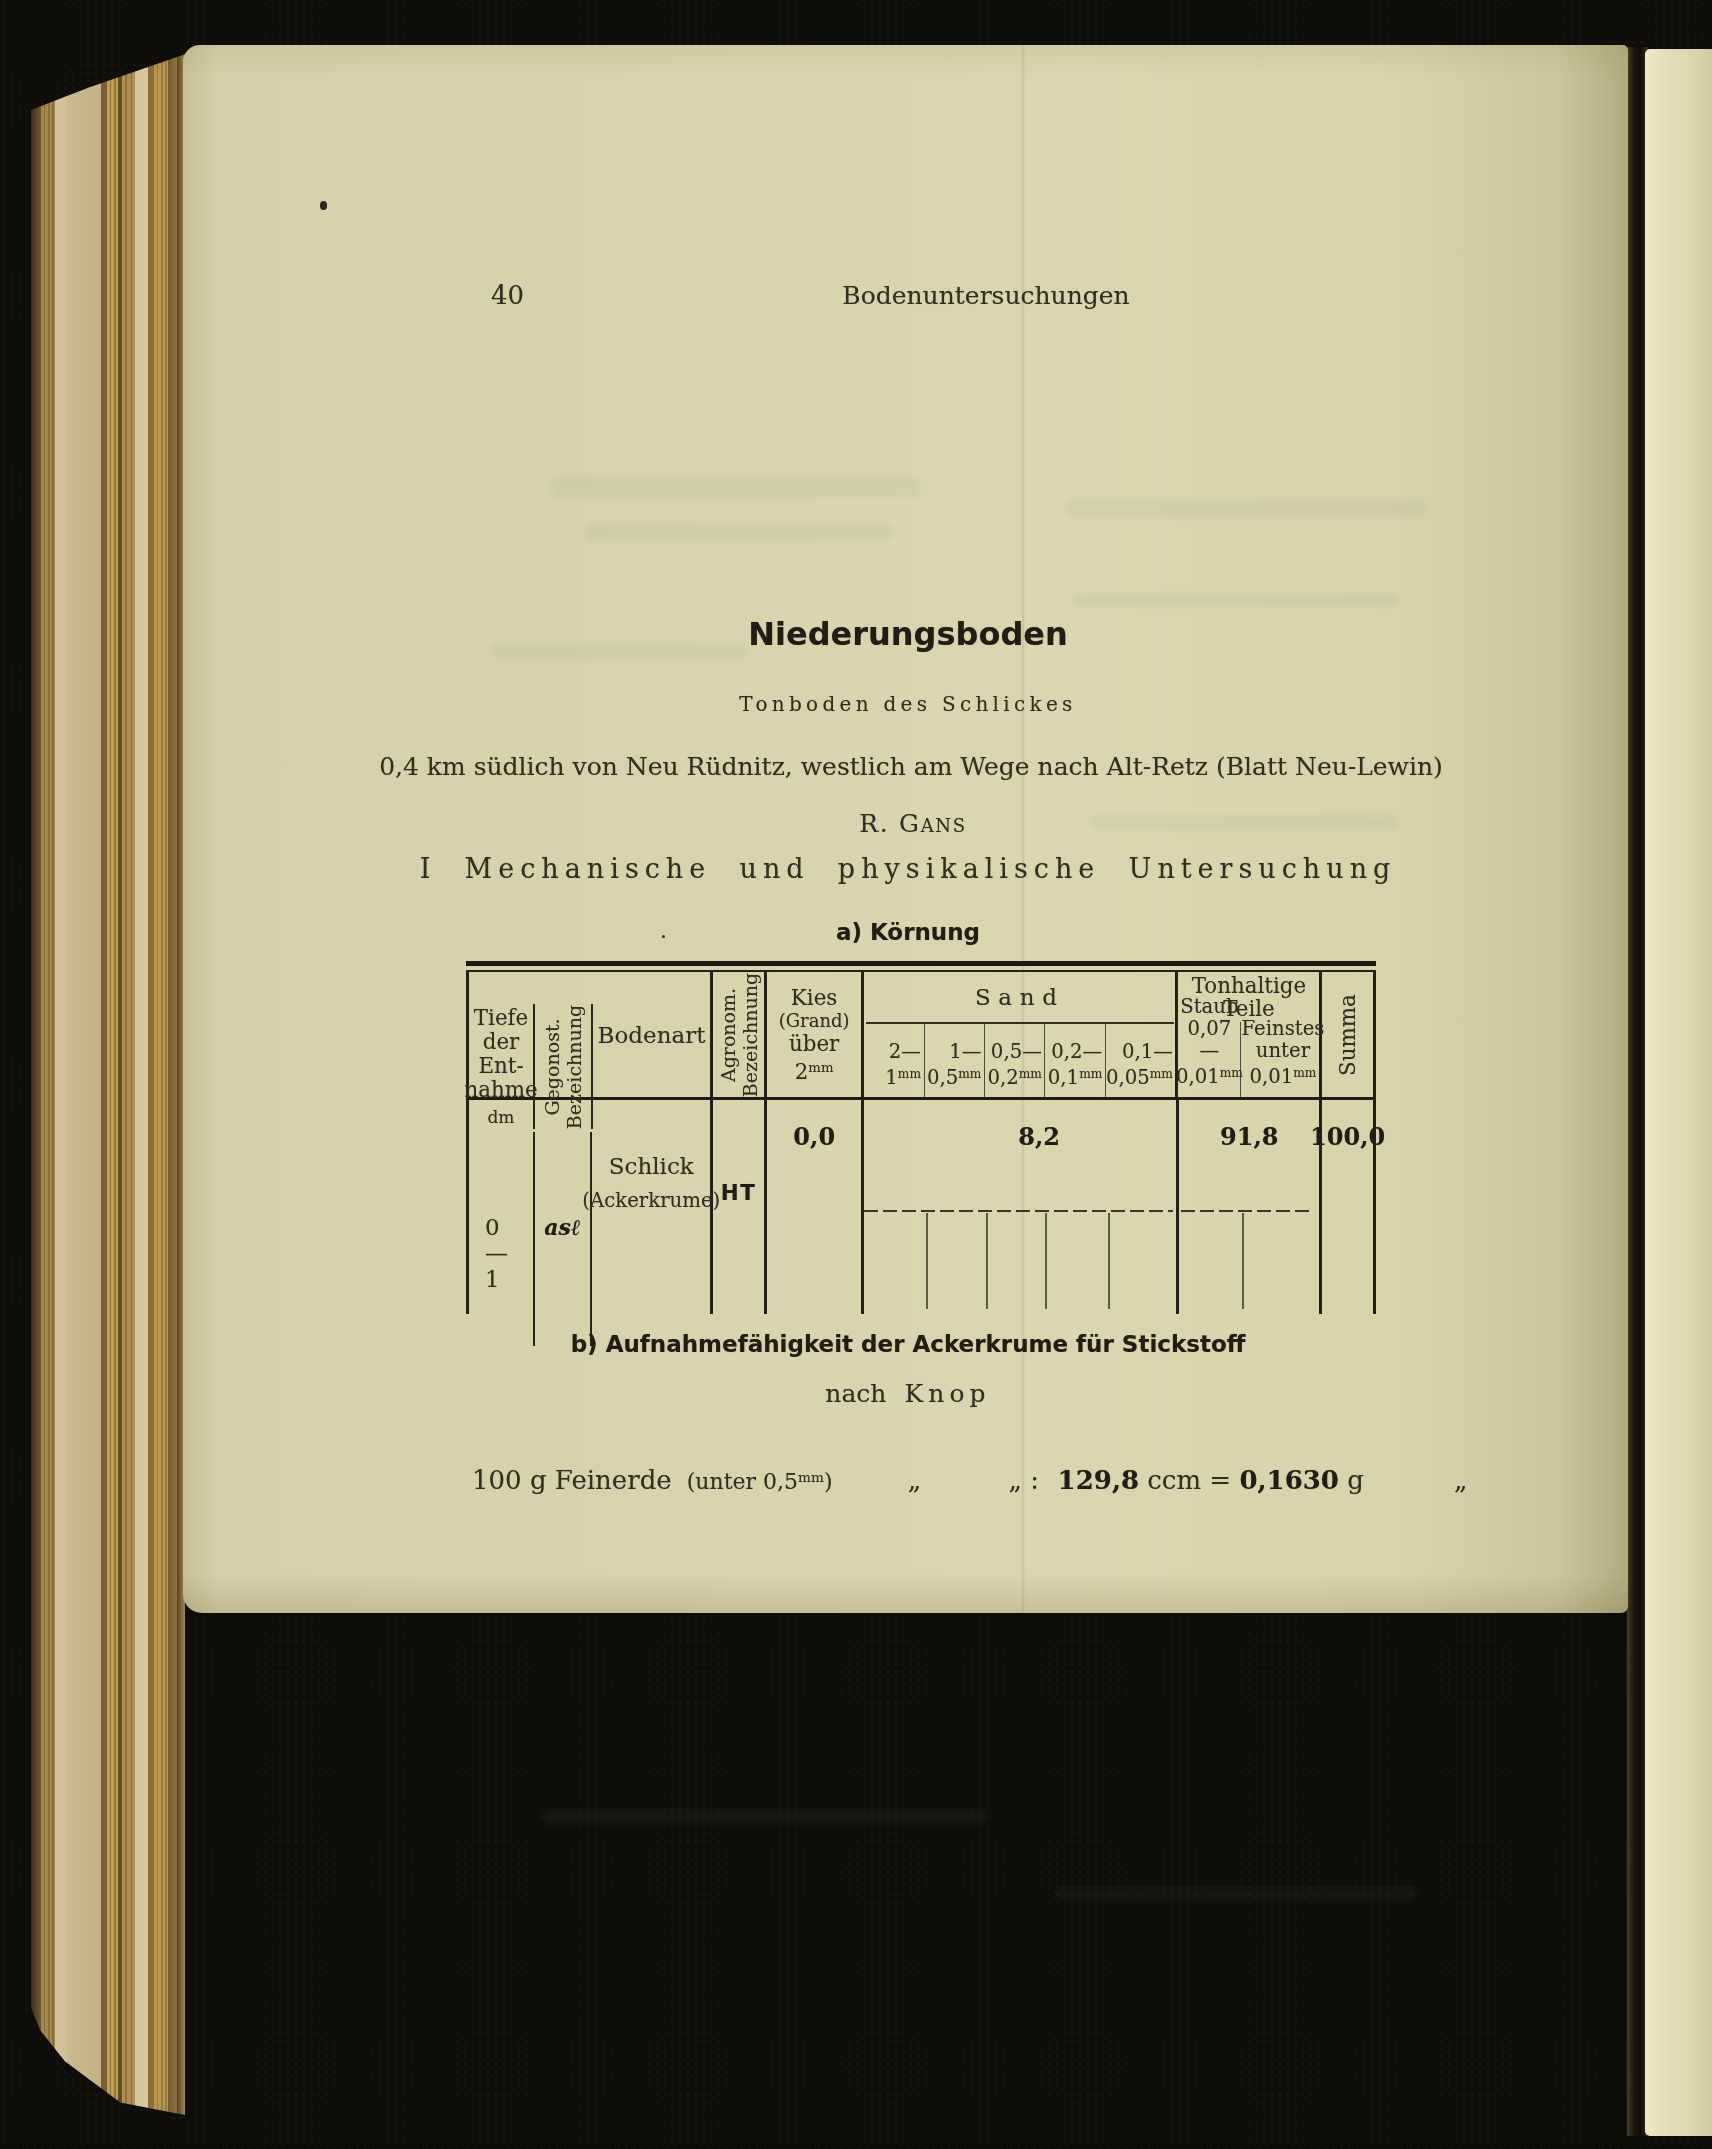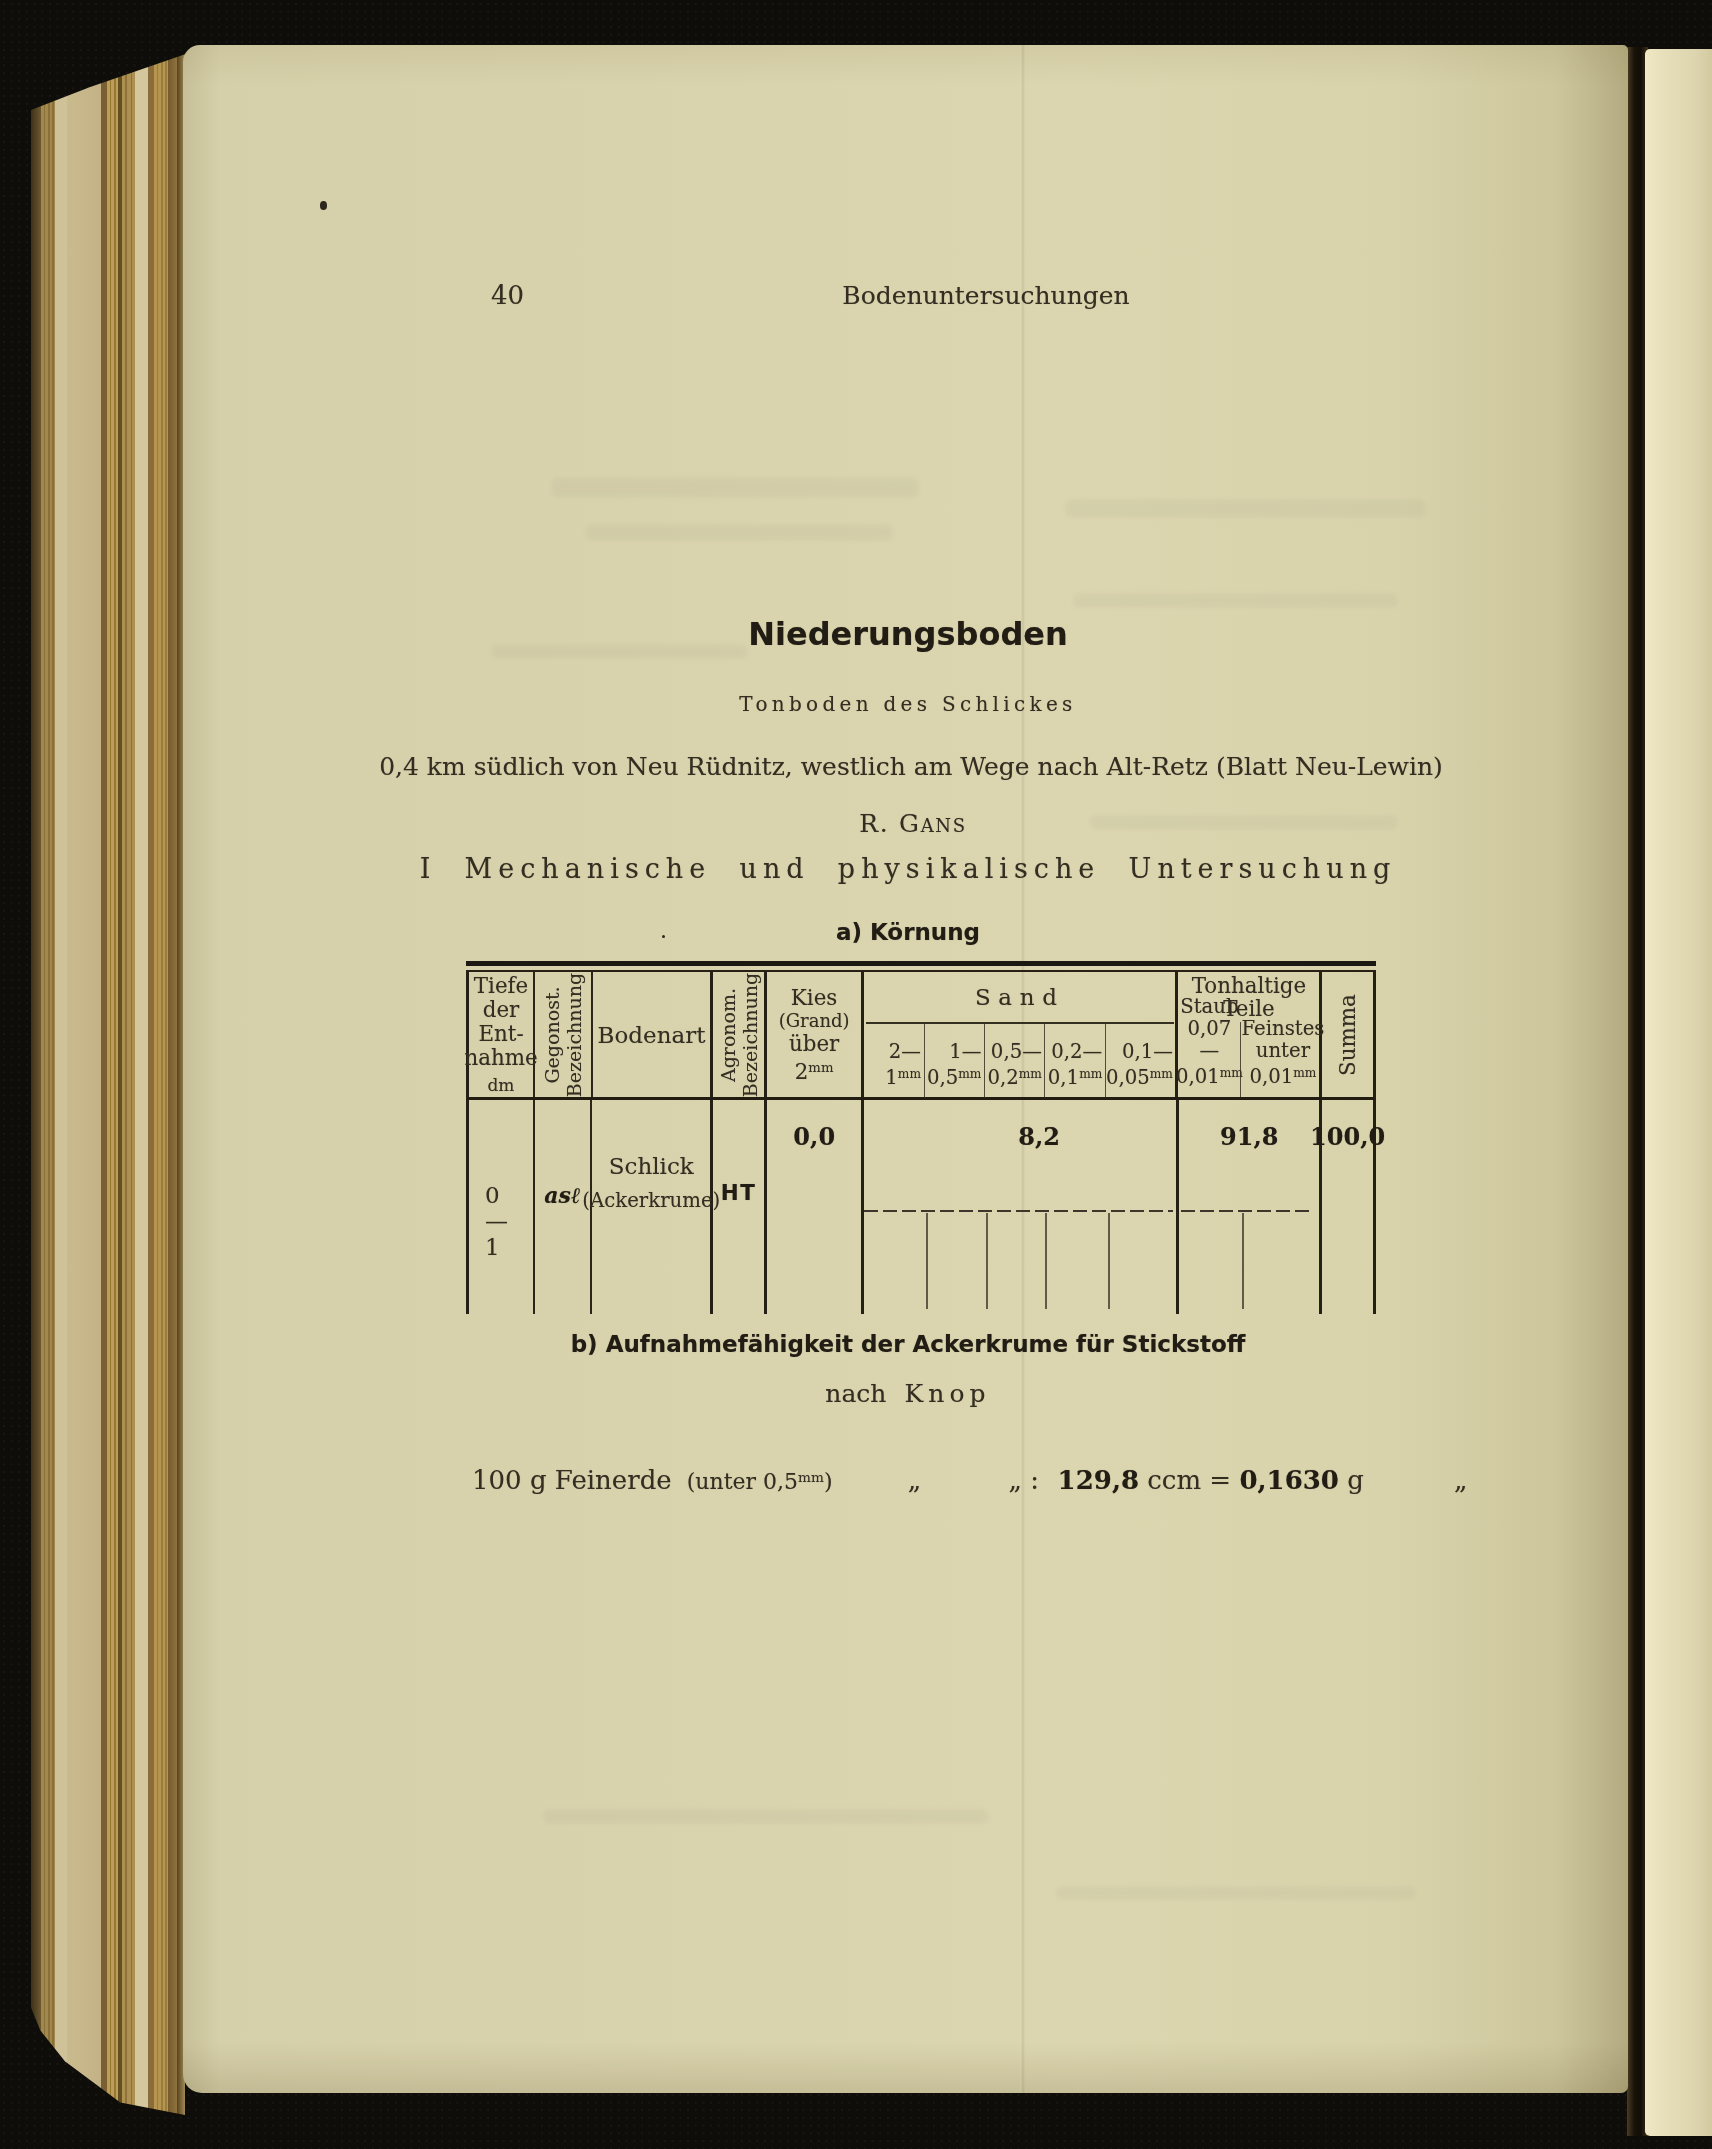--- a/index.html
+++ b/index.html
@@ -21,21 +21,21 @@
   .gutter{
     position:absolute;left:1627px;top:47px;width:20.5px;height:2089px;
     background:linear-gradient(90deg,#4a3c22 0%,#181208 35%,#120d06 65%,#3a301a 100%);
   }
   .page-right{
     position:absolute;left:1645px;top:49px;width:67px;height:2087px;
     background:linear-gradient(90deg,#f0e8c4 0%,#e7dfba 30%,#ddd5ae 75%,#d2c9a0 100%);
     border-radius:5.1px 0 0 5.1px;
   }
   .page-main{
-    position:absolute;left:183px;top:45px;width:1445px;height:2048px;
+    position:absolute;left:183px;top:45px;width:1445px;height:1568px;
     background:
       linear-gradient(180deg,rgba(120,105,60,0.10) 0%,rgba(120,105,60,0) 2%,rgba(120,105,60,0) 97.5%,rgba(100,85,45,0.18) 100%),
       linear-gradient(90deg,#c6bf98 0%,#d6d0aa 2.5%,#dad4ae 40%,#dcd6b0 62%,#d9d3ac 84%,#cdc69c 95%,#b3aa80 100%);
     border-radius:17px 5.1px 6.8px 19px;
   }
   .crease{
     position:absolute;left:837px;top:0;width:5.1px;height:100%;
     background:linear-gradient(90deg,rgba(255,255,240,0.25),rgba(105,95,58,0.28) 60%,rgba(105,95,58,0) 100%);
     opacity:.55;
   }
@@ -58,21 +58,21 @@
   .rule-gap{height:4.3px;}
   .rule-b{height:1.7px;background:#262015;}
   .thead{
     display:flex;height:128px;margin-top:0;border-left:3.4px solid #242015;border-right:3.4px solid #242015;
     border-bottom:3.4px solid #201c12;box-sizing:border-box;margin-top:0;
   }
   .trow{
     display:flex;height:214px;border-left:3.4px solid #242015;border-right:3.4px solid #242015;box-sizing:border-box;
   }
   .cell{position:relative;box-sizing:border-box;height:100%;}
-  .br2{border-right:2.6px solid #2a2518;}
+  .br2{border-right:2.6px solid #2a2518;margin-top:32px;}
   .br4{border-right:3.4px solid #242015;}
   .hc{display:flex;flex-direction:column;align-items:center;justify-content:center;text-align:center;}
   .h-line{font-size:21.4px;line-height:24px;}
   .h-small{font-size:17px;line-height:19px;margin-top:6.8px;}
   .rot{position:absolute;inset:0;display:flex;align-items:center;justify-content:center;overflow:visible;}
   .rot-inner{transform:rotate(-90deg);text-align:center;white-space:nowrap;font-size:19px;line-height:22px;}
   .sand-label{height:50px;display:flex;align-items:center;justify-content:center;font-size:23px;letter-spacing:7.7px;}
   .sand-rule{height:1.7px;background:#33301f;margin:0 1.7px;}
   .subrow{display:flex;height:74px;}
   .subcell{flex:1;display:flex;flex-direction:column;align-items:flex-end;justify-content:flex-end;

